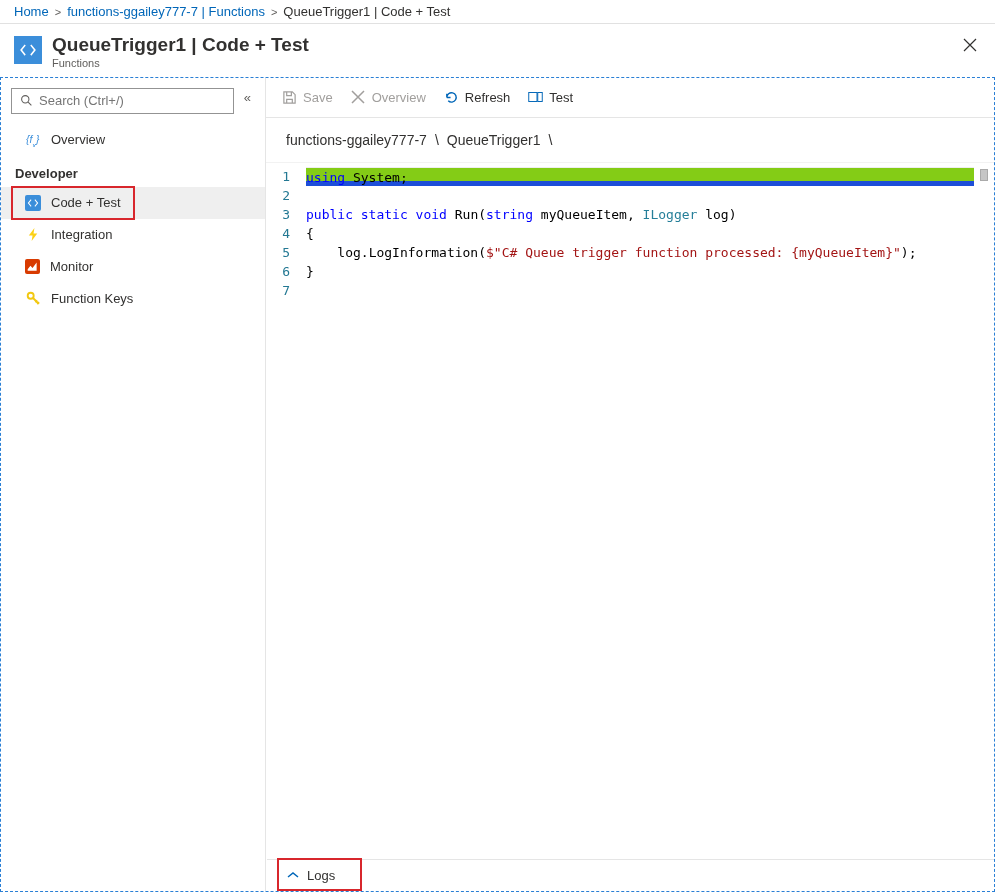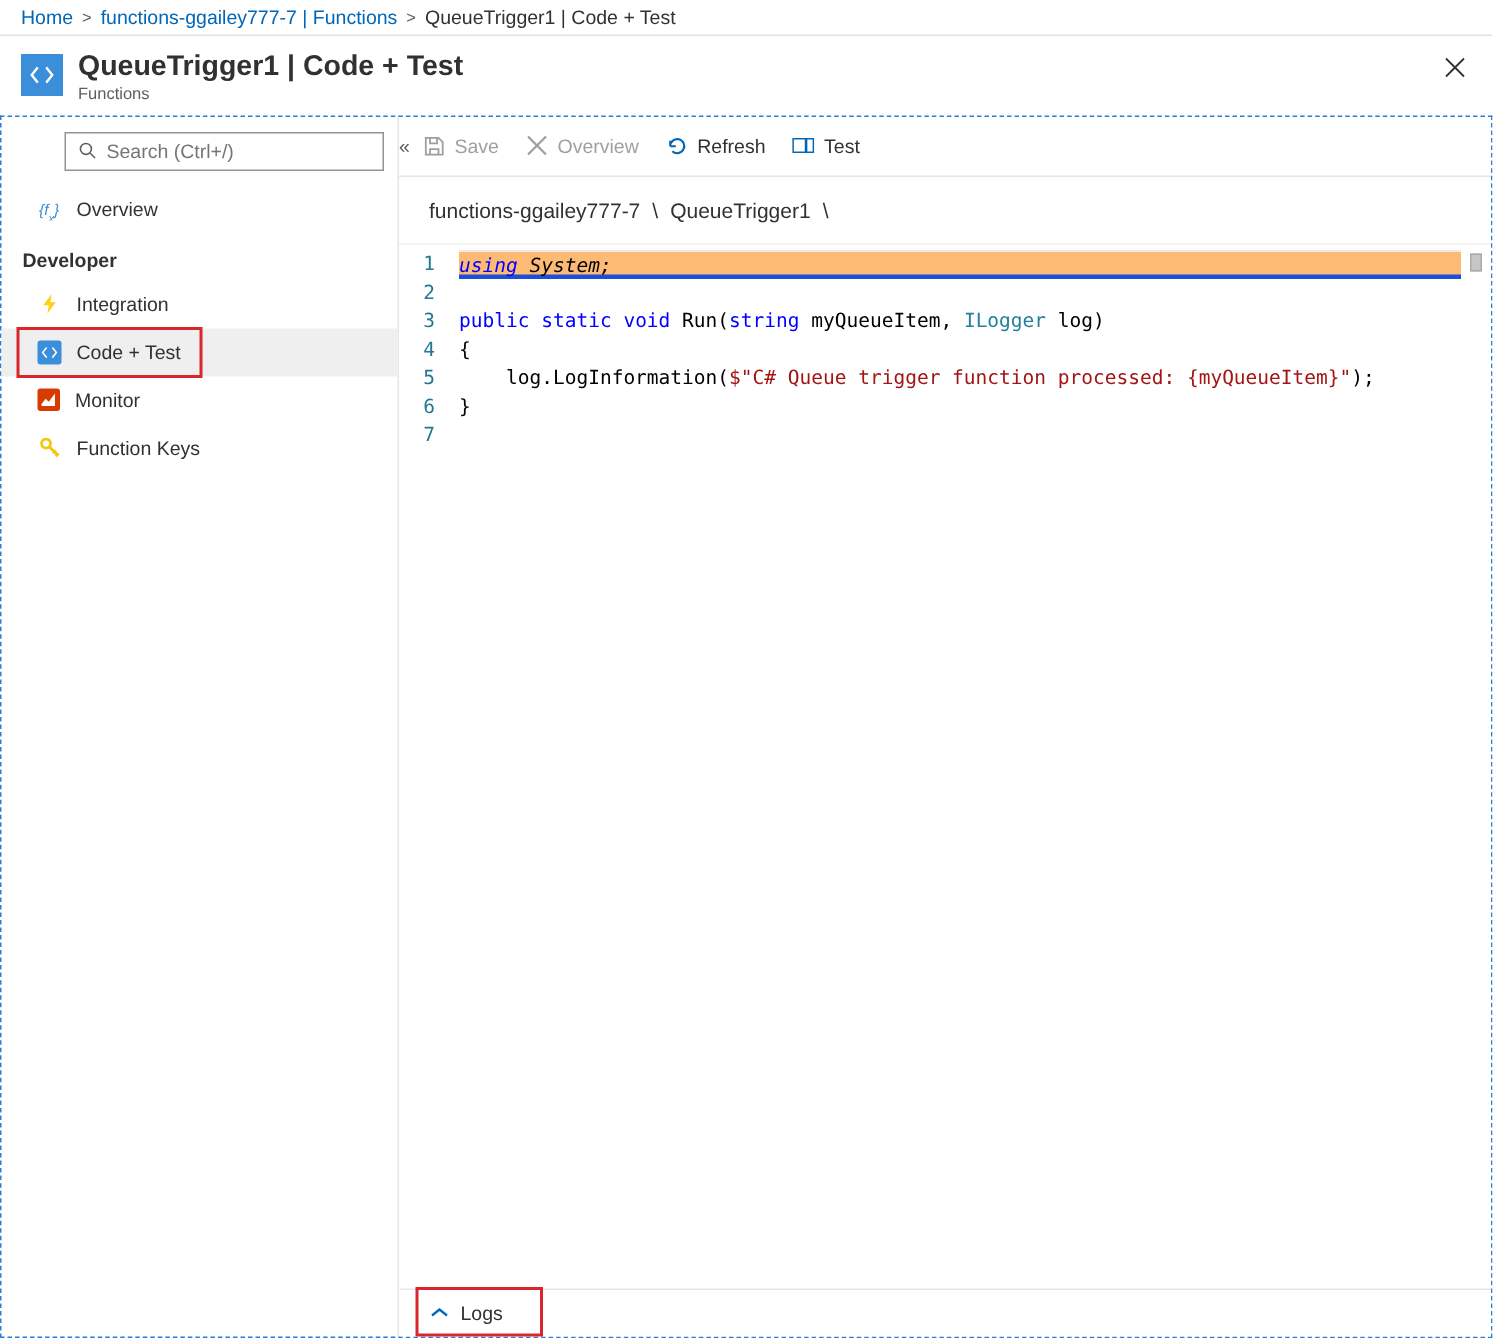--- a/index.html
+++ b/index.html
@@ -72,21 +72,20 @@
       width: 265px;
       border-right: 1px solid #e5e5e5;
       display: flex;
       flex-direction: column;
       padding-top: 10px;
     }
     .search-row {
       display: flex;
       padding: 0 10px 10px 10px;
       gap: 6px;
-      margin-left: 32px;
     }
     .search-box {
       flex: 1;
       border: 1px solid #939393;
       height: 26px;
       display: flex;
       align-items: center;
       padding: 0 8px;
       gap: 6px;
       font-size: 13px;
@@ -210,21 +209,21 @@
       color: #237893;
       padding-right: 16px;
       user-select: none;
     }
     .gutter div { height: 19px; line-height: 19px; }
     .code-area {
       flex: 1;
       padding-right: 20px;
     }
     .code-line { height: 19px; line-height: 19px; white-space: pre; }
-    .code-line.current-line { background: #fdba74; border-top:1px solid #eee; border-bottom:3px solid #1d4ed8;font-style:italic;}
+    .code-line.current-line { background: #84cc16; border-top:1px solid #eee; border-bottom:5px solid #1d4ed8;}
     .tk-keyword { color: #0000ff; }
     .tk-type { color: #267f99; }
     .tk-ident { color: #000; }
     .tk-method { color: #000; }
     .tk-paren { color: #000; }
     .tk-str { color: #a31515; }
     .tk-dot { color: #000; }
     .tk-char { color: #000; }
     .minimap-marker {
       position: absolute;
@@ -311,36 +310,36 @@
       <span class="sidebar-icon icon-blue">
         <svg width="15" height="15" viewBox="0 0 16 16">
             <text x="0" y="12" font-size="11" font-style="italic" fill="#3b8eda">{f<tspan font-size="8" baseline-shift="sub">x</tspan>}</text>
           </svg>
       </span>
       <span>Overview</span>
     </div>
 
     <div class="sidebar-section-label">Developer</div>
 
+    <div class="sidebar-item active highlight-box-sidebar">
+      <span class="sidebar-icon" style="background:#3b8eda;color:#fff;border-radius:2px;">
+        <svg width="12" height="12" viewBox="0 0 16 16">
+            <path fill="#fff" d="M5 3 1 8l4 5 1-1-3.2-4L6 4zM11 3l4 5-4 5-1-1 3.2-4L10 4z"></path>
+          </svg>
+      </span>
+      <span>Code + Test</span>
+    </div>
+
     <div class="sidebar-item">
       <span class="sidebar-icon icon-yellow">
         <svg width="15" height="15" viewBox="0 0 16 16">
             <path fill="#fcd116" d="M9 1 3 9h4l-1 6 6-8H8z"></path>
           </svg>
       </span>
       <span>Integration</span>
-    </div>
-
-    <div class="sidebar-item active highlight-box-sidebar">
-      <span class="sidebar-icon" style="background:#3b8eda;color:#fff;border-radius:2px;">
-        <svg width="12" height="12" viewBox="0 0 16 16">
-            <path fill="#fff" d="M5 3 1 8l4 5 1-1-3.2-4L6 4zM11 3l4 5-4 5-1-1 3.2-4L10 4z"></path>
-          </svg>
-      </span>
-      <span>Code + Test</span>
     </div>
 
     <div class="sidebar-item">
       <span class="sidebar-icon icon-orange">
         <svg width="11" height="11" viewBox="0 0 16 16">
             <path fill="#fff" d="M1 12l4-5 3 3 6-8v12H1z"></path>
           </svg>
       </span>
       <span>Monitor</span>
     </div>

